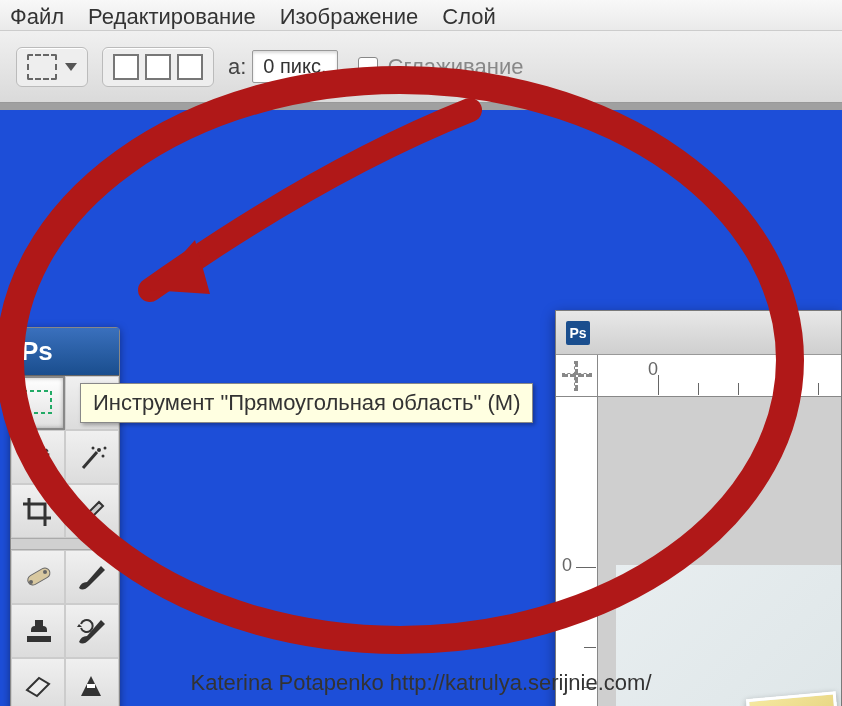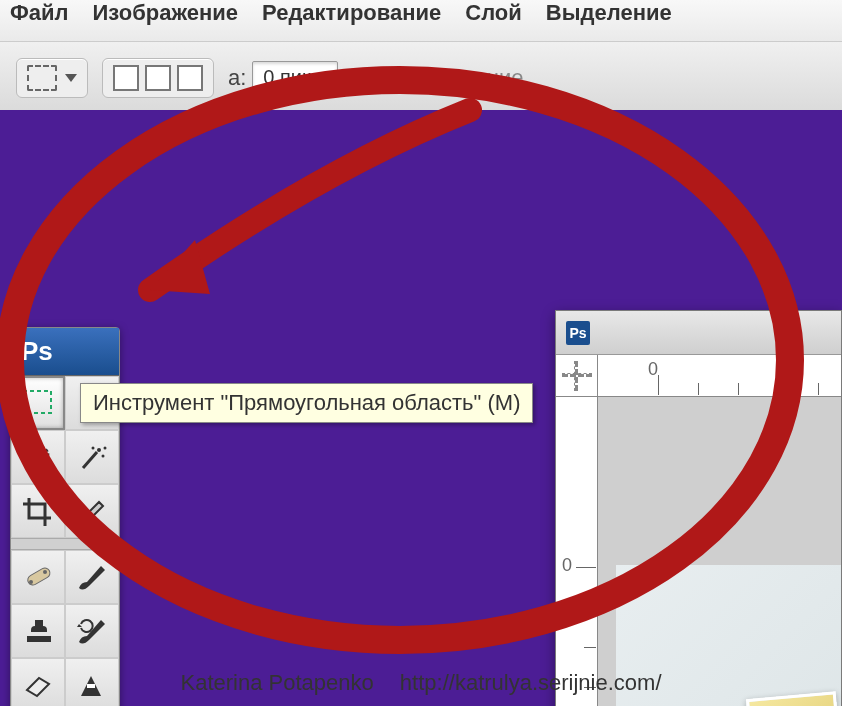--- a/index.html
+++ b/index.html
@@ -1,33 +1,33 @@
 <!DOCTYPE html>
 <html><head>
 <meta charset="utf-8">
 <style>
 * { box-sizing: border-box; margin: 0; padding: 0; }
 body { font-family: Arial, sans-serif; background: #a0a0a0; width: 842px; height: 706px; overflow: hidden; position: relative; }
 
-.menubar { background: linear-gradient(#f8f8f8, #eaeaea); height: 42px; display: flex; align-items: flex-start; padding: 0 10px; border-bottom: 1px solid #ccc; font-size: 22px; color: #333; gap: 24px; font-weight: bold; }
+.menubar { background: linear-gradient(#f8f8f8, #eaeaea); height: 31px; display: flex; align-items: flex-end; padding: 0 10px; border-bottom: 1px solid #ccc; font-size: 22px; color: #333; gap: 24px; }
 .menubar span { cursor: default; }
 
 .optionsbar { background: linear-gradient(#f0f0f0, #dadada); height: 72px; display: flex; align-items: center; padding: 0 16px; border-bottom: 1px solid #999; }
 .opt-group { display: inline-flex; align-items: center; background: #eee; border: 1px solid #bbb; border-radius: 6px; padding: 6px 10px; margin-right: 14px; box-shadow: inset 0 1px 0 #fff; }
 .opt-marquee { width: 30px; height: 26px; border: 2px dashed #666; border-radius: 2px; }
 .opt-dd { width: 0; height: 0; border-left: 6px solid transparent; border-right: 6px solid transparent; border-top: 8px solid #555; margin-left: 8px; }
 .opt-mode-icons { display: flex; gap: 6px; }
 .opt-mode-icons div { width: 26px; height: 26px; border: 2px solid #777; position: relative; background: #fff; }
 .field-label { font-size: 22px; color: #444; margin-right: 6px; }
 .field-value { background: #fff; border: 1px solid #999; padding: 4px 10px; font-size: 20px; color: #333; border-radius: 2px; box-shadow: inset 0 2px 3px rgba(0,0,0,0.15); }
 .chk { display: inline-flex; align-items: center; margin-left: 20px; }
 .chkbox { width: 20px; height: 20px; background: #fff; border: 1px solid #888; border-radius: 3px; margin-right: 10px; }
 .chklabel { font-size: 22px; color: #888; }
 
-.workspace { position: absolute; top: 110px; left: 0; right: 0; bottom: 0; background: #4c1d95; text-align: center; }
+.workspace { position: absolute; top: 110px; left: 0; right: 0; bottom: 0; background: #1d4ed8; text-align: center; }
 
 .tool-panel { position: absolute; left: 10px; top: 217px; width: 110px; background: linear-gradient(#e8e8e8, #d8d8d8); border: 1px solid #888; border-radius: 4px; box-shadow: 0 2px 8px rgba(0,0,0,0.4); }
 .tool-header { height: 48px; background: linear-gradient(#3a70bd, #1a4e8e); color: #fff; font-weight: bold; font-size: 26px; display: flex; align-items: center; padding-left: 10px; border-bottom: 1px solid #666; }
 .tools-grid { display: grid; grid-template-columns: 1fr 1fr; }
 .tool-cell { height: 54px; display: flex; align-items: center; justify-content: center; border: 1px solid #ccc; background: linear-gradient(#f0f0f0,#dcdcdc); position: relative; }
 .tool-cell.selected { background: linear-gradient(#fff,#e0e0e0); border: 2px solid #888; box-shadow: inset 0 0 4px rgba(0,0,0,0.3); }
 .sep-row { grid-column: 1 / -1; height: 12px; background: #d0d0d0; border-top: 1px solid #aaa; border-bottom: 1px solid #aaa; }
 
 .doc-window { position: absolute; left: 555px; top: 200px; right: 0; background: #cfcfcf; border: 1px solid #7a7a7a; box-shadow: 0 4px 12px rgba(0,0,0,0.4); }
 .doc-title { height: 44px; background: linear-gradient(#e8e8e8,#cfcfcf); display: flex; align-items: center; padding: 0 10px; border-bottom: 1px solid #999; font-size: 22px; color: #333; gap: 10px; }
@@ -42,35 +42,34 @@
 .rlabel { position: absolute; font-size: 18px; color: #666; font-family: Arial; }
 .tick { position: absolute; background: #666; }
 .tick.h { width: 1px; }
 .tick.v { height: 1px; }
 .canvas-content { position: absolute; left: 60px; top: 210px; right: 0; bottom: 0; background: linear-gradient(135deg, #e8eef0, #dce4e6); }
 .photo-corner { position: absolute; right: 0; bottom: 0; width: 90px; height: 120px; background: linear-gradient(145deg, #f5e8a0, #d8c060); transform: rotate(-5deg); border: 3px solid #fff; box-shadow: 0 2px 6px rgba(0,0,0,0.3); }
 
 .tooltip { position: absolute; background: #ffffe1; border: 1px solid #888; padding: 6px 12px; font-size: 22px; color: #333; box-shadow: 2px 2px 4px rgba(0,0,0,0.3); white-space: nowrap; z-index: 100; }
 
 .attribution { position: absolute; bottom: 10px; left: 0; right: 0; text-align: center; font-size: 22px; color: #333; z-index: 200; }
-.attribution span { margin: 0 10px; }
+.attribution span { margin: 0 0; }
 
 .annotation { position: absolute; left: 0; top: 40px; width: 842px; height: 640px; pointer-events: none; z-index: 150; }
 
 .tool-icon { pointer-events: none; }
 </style>
 </head>
 <body>
 
 <div class="menubar">
   <span>Файл</span>
+  <span>Редактирование</span>
   <span>Изображение</span>
-  <span>Редактирование</span>
   <span>Слой</span>
-  <span>Выделение</span>
 </div>
 
 <div class="optionsbar">
   <div class="opt-group">
     <div class="opt-marquee"></div>
     <div class="opt-dd"></div>
   </div>
   <div class="opt-group">
     <div class="opt-mode-icons">
       <div></div>

